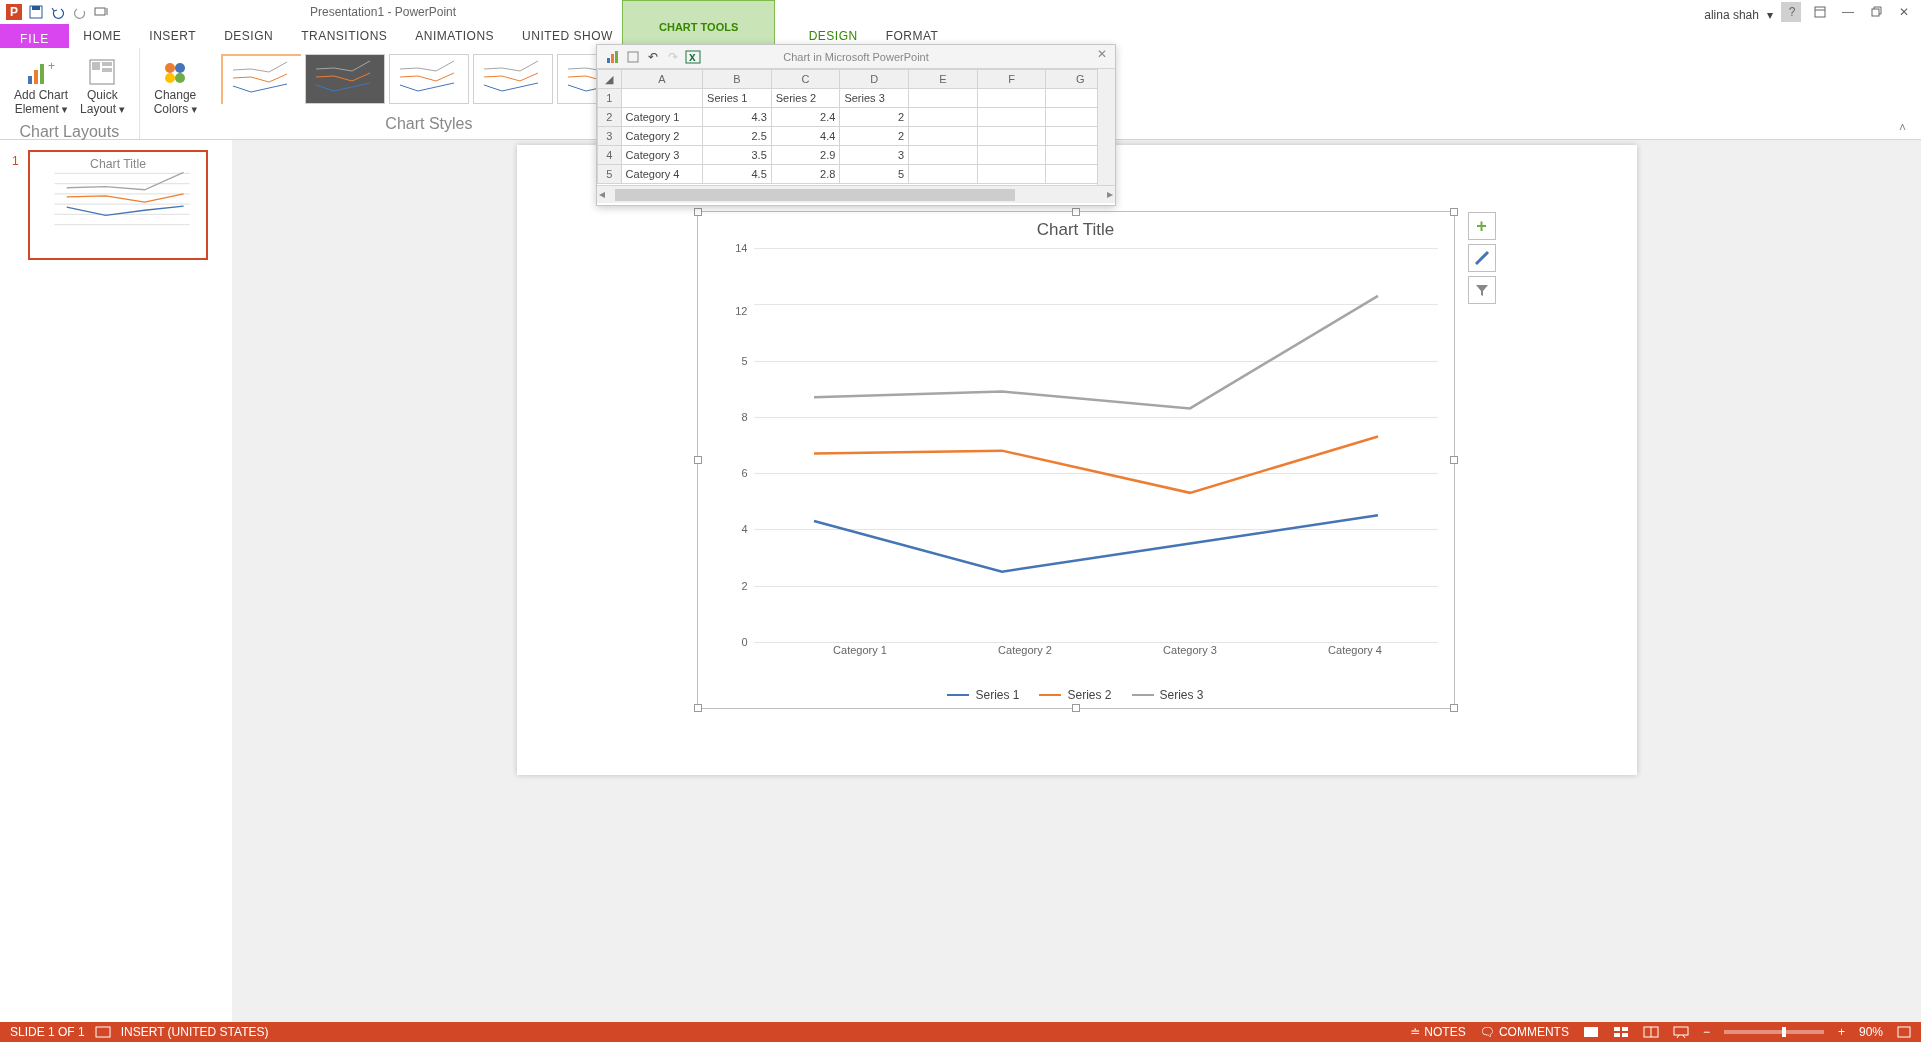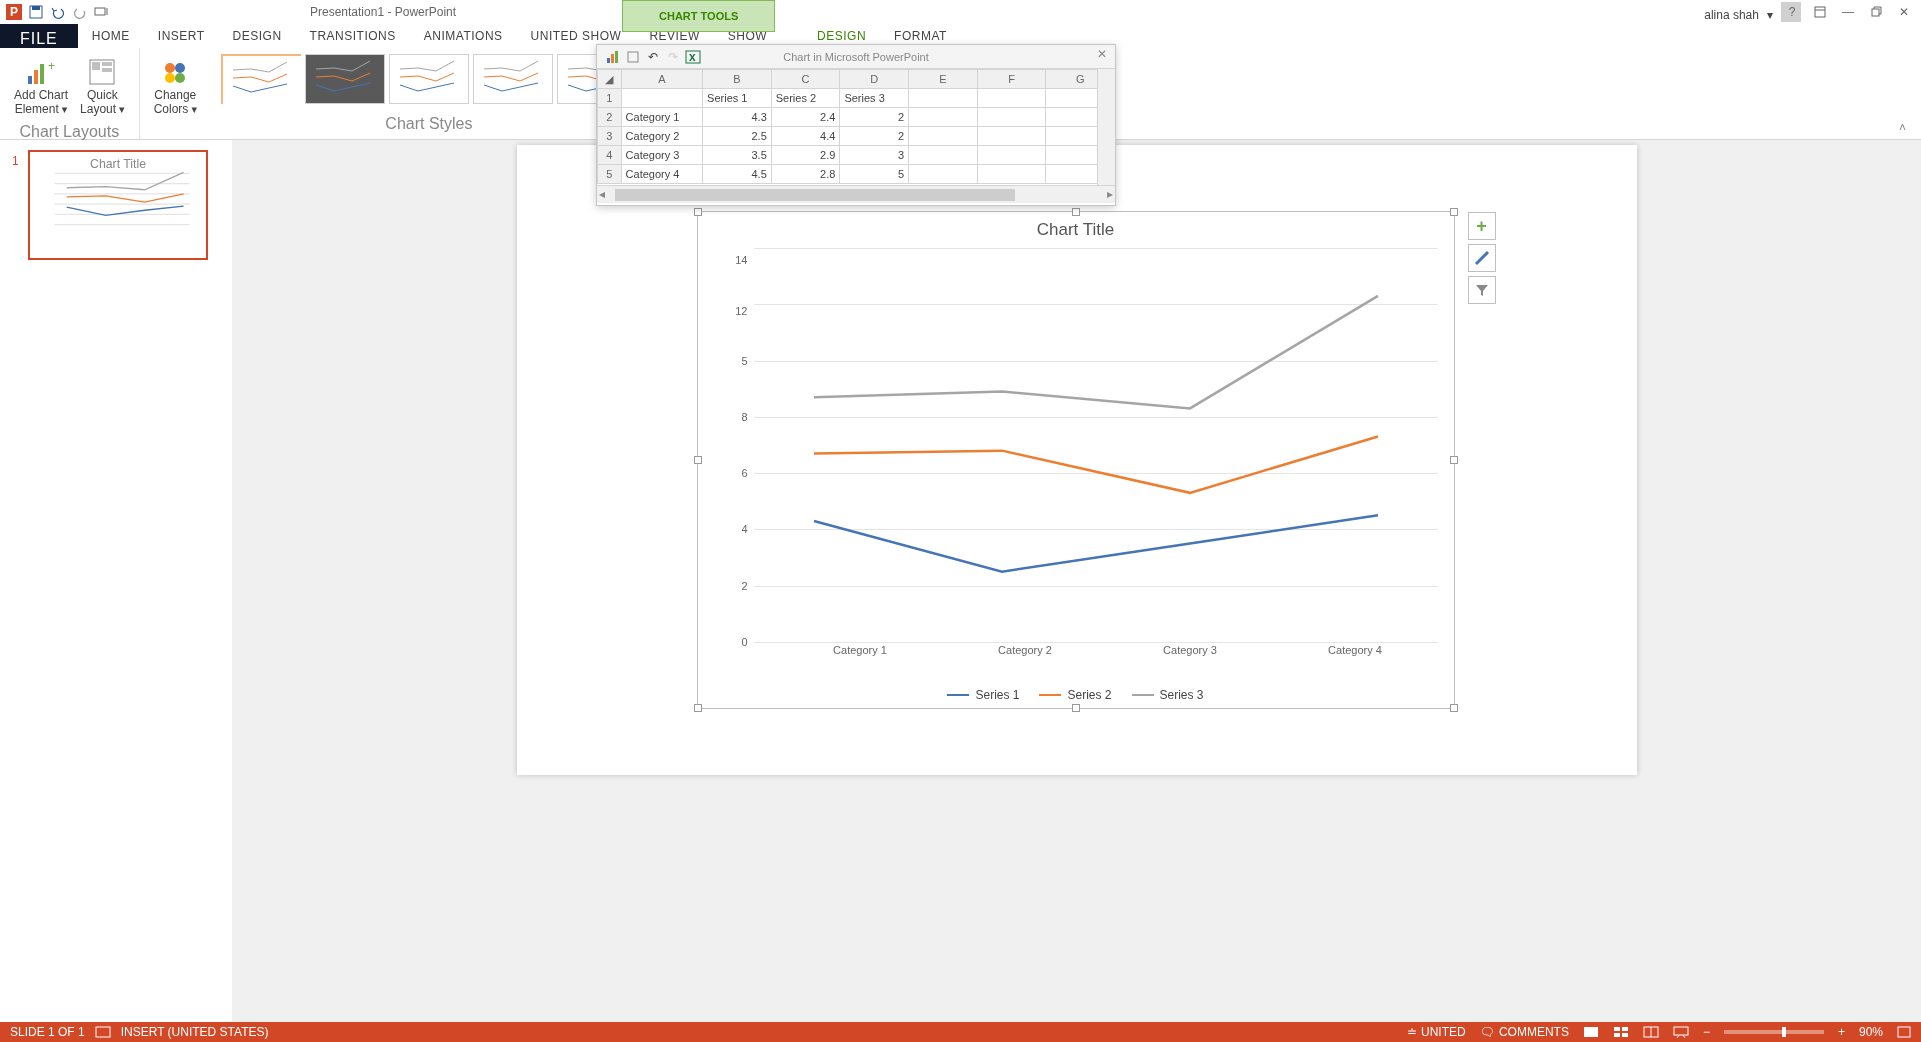--- a/index.html
+++ b/index.html
@@ -1,27 +1,27 @@
 <!DOCTYPE html>
 <html><head>
 <meta charset="utf-8">
 <style>
 *{margin:0;padding:0;box-sizing:border-box;font-family:"Segoe UI",Arial,sans-serif;font-size:12px;color:#444}
 body{width:1921px;height:1042px;background:#fff;overflow:hidden;position:relative}
 .title-bar{height:24px;background:#fff;display:flex;align-items:center;position:relative}
 .qat{display:flex;align-items:center;gap:2px;padding-left:4px}
 .qat-icon{width:20px;height:20px;display:flex;align-items:center;justify-content:center;cursor:pointer}
 .app-title{position:absolute;left:310px;color:#666;font-size:12px}
-.chart-tools-tab{position:absolute;left:622px;top:0;background:#c9e5b8;border:1px solid #7fba4d;padding:9px 36px;color:#368600;font-size:11px;font-weight:600}
+.chart-tools-tab{position:absolute;left:622px;top:0;background:#c9e5b8;border:1px solid #7fba4d;padding:20px 36px;color:#368600;font-size:11px;font-weight:600}
 .win-controls{position:absolute;right:4px;display:flex;gap:2px;align-items:center}
 .win-btn{width:26px;height:20px;display:flex;align-items:center;justify-content:center;cursor:pointer;color:#666}
 .user-area{position:absolute;right:120px;display:flex;align-items:flex-end;gap:8px;color:#666}
 .avatar{width:20px;height:20px;background:#d0d0d0}
 .ribbon-tabs{height:24px;display:flex;align-items:stretch;padding-left:0}
-.file-tab{background:#0f172a;color:#fff;padding:15px 20px;display:flex;align-items:center;font-size:16px;letter-spacing:1px}
+.file-tab{background:#d946ef;color:#fff;padding:15px 20px;display:flex;align-items:center;font-size:12px;letter-spacing:1px}
 .rtab{padding:0 14px;display:flex;align-items:center;cursor:pointer;color:#444;letter-spacing:.5px}
 .rtab.active{color:#368600}
 .ribbon-body{height:92px;background:#fff;border-bottom:1px solid #d4d4d4;display:flex;position:relative}
 .rgroup{display:flex;flex-direction:column;align-items:center;padding:4px 8px;border-right:1px solid #e3e3e3}
 .rgroup-label{font-size:16px;color:#888;margin-top:auto;padding:2px 0}
 .rbig{display:flex;flex-direction:column;align-items:center;padding:4px 6px;cursor:pointer}
 .rbig-icon{width:32px;height:32px;display:flex;align-items:center;justify-content:center}
 .rbig-label{font-size:11px;text-align:center;line-height:1.2;color:#444}
 .chart-style-thumb{width:80px;height:50px;border:1px solid #d0d0d0;margin:2px;background:#fff;cursor:pointer;position:relative}
 .chart-style-thumb.sel{border:2px solid #f8b67a}
@@ -364,21 +364,21 @@
         <div class="chart-title">Chart Title</div>
         <div class="plot-area">
           <div class="y-axis" id="y-axis">
               <div class="y-tick" style="top: 394px;">0</div>
               <div class="y-tick" style="top: 337.714px;">2</div>
               <div class="y-tick" style="top: 281.429px;">4</div>
               <div class="y-tick" style="top: 225.143px;">6</div>
               <div class="y-tick" style="top: 168.857px;">8</div>
               <div class="y-tick" style="top: 112.571px;">5</div>
               <div class="y-tick" style="top: 63px;">12</div>
-              <div class="y-tick" style="top: 12px;">14</div>
+              <div class="y-tick" style="top: 0px;">14</div>
             </div>
           <div id="gridlines">
               <div class="grid-line" style="top: 394px;"></div>
               <div class="grid-line" style="top: 337.714px;"></div>
               <div class="grid-line" style="top: 281.429px;"></div>
               <div class="grid-line" style="top: 225.143px;"></div>
               <div class="grid-line" style="top: 168.857px;"></div>
               <div class="grid-line" style="top: 112.571px;"></div>
               <div class="grid-line" style="top: 56.2857px;"></div>
               <div class="grid-line" style="top: 0px;"></div>
@@ -432,21 +432,21 @@
 
 <div class="status-bar">
   <span>SLIDE 1 OF 1</span>
   <span style="margin:0 10px">
       <svg width="16" height="12">
         <rect x="1" y="1" width="14" height="10" fill="none" stroke="#fff"></rect>
       </svg>
     </span>
   <span>INSERT (UNITED STATES)</span>
   <div class="sb-right">
-    <div class="sb-btn">≐ <span>UNITED</span></div>
+    <div class="sb-btn">≐ <span>NOTES</span></div>
     <div class="sb-btn">🗨 <span>COMMENTS</span></div>
     <div class="sb-btn">
         <svg width="16" height="12">
           <rect x="1" y="1" width="14" height="10" fill="#fff"></rect>
         </svg>
       </div>
     <div class="sb-btn">
         <svg width="16" height="12">
           <rect x="1" y="1" width="6" height="4" fill="#fff"></rect>
           <rect x="9" y="1" width="6" height="4" fill="#fff"></rect>

